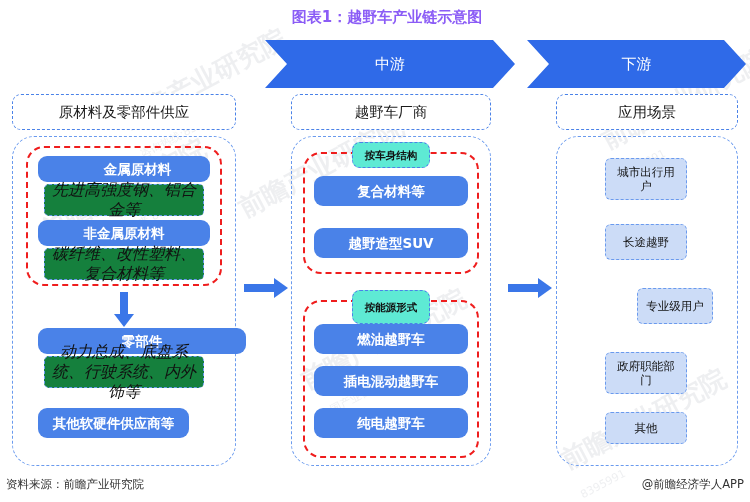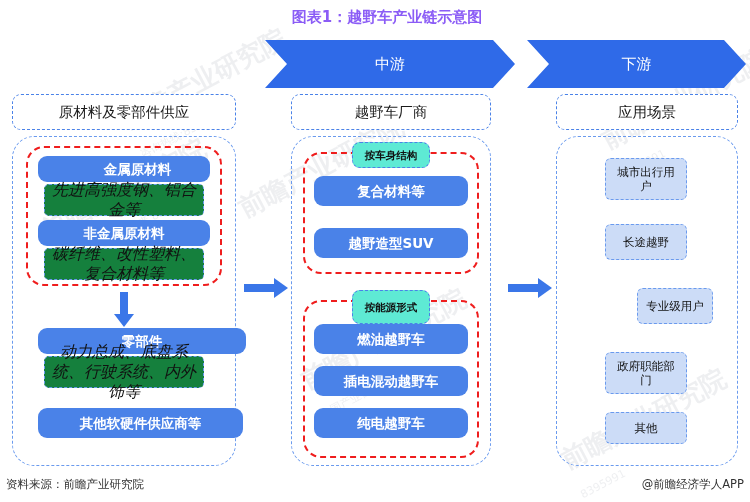--- a/index.html
+++ b/index.html
@@ -207,21 +207,21 @@
   <div class="subbox" style="left:44px; top:248px; width:160px; height:32px;">碳纤维、改性塑料、复合材料等</div>
 
   <div class="varrow" style="left:114px; top:292px; width:20px; height:36px;">
     <div class="shaft"></div>
       <div class="head"></div>
   </div>
 
   <div class="card" style="left:38px; top:328px; width:208px; height:26px;">零部件</div>
   <div class="subbox" style="left:44px; top:356px; width:160px; height:32px;">动力总成、底盘系统、行驶系统、内外饰等</div>
 
-  <div class="card" style="left:38px; top:408px; width:205px; height:30px;">其他软硬件供应商等</div>
+  <div class="card" style="left:38px; top:408px; width:151px; height:30px;">其他软硬件供应商等</div>
 
   <div class="harrow" style="left:244px; top:278px; width:44px; height:20px;">
     <div class="shaft"></div>
       <div class="head"></div>
   </div>
 
   <div class="pill" style="left:352px; top:142px; width:78px; height:26px;">按车身结构</div>
 
   <div class="card" style="left:314px; top:176px; width:154px; height:30px;">复合材料等</div>
   <div class="card" style="left:314px; top:228px; width:154px; height:30px;">越野造型SUV</div>

